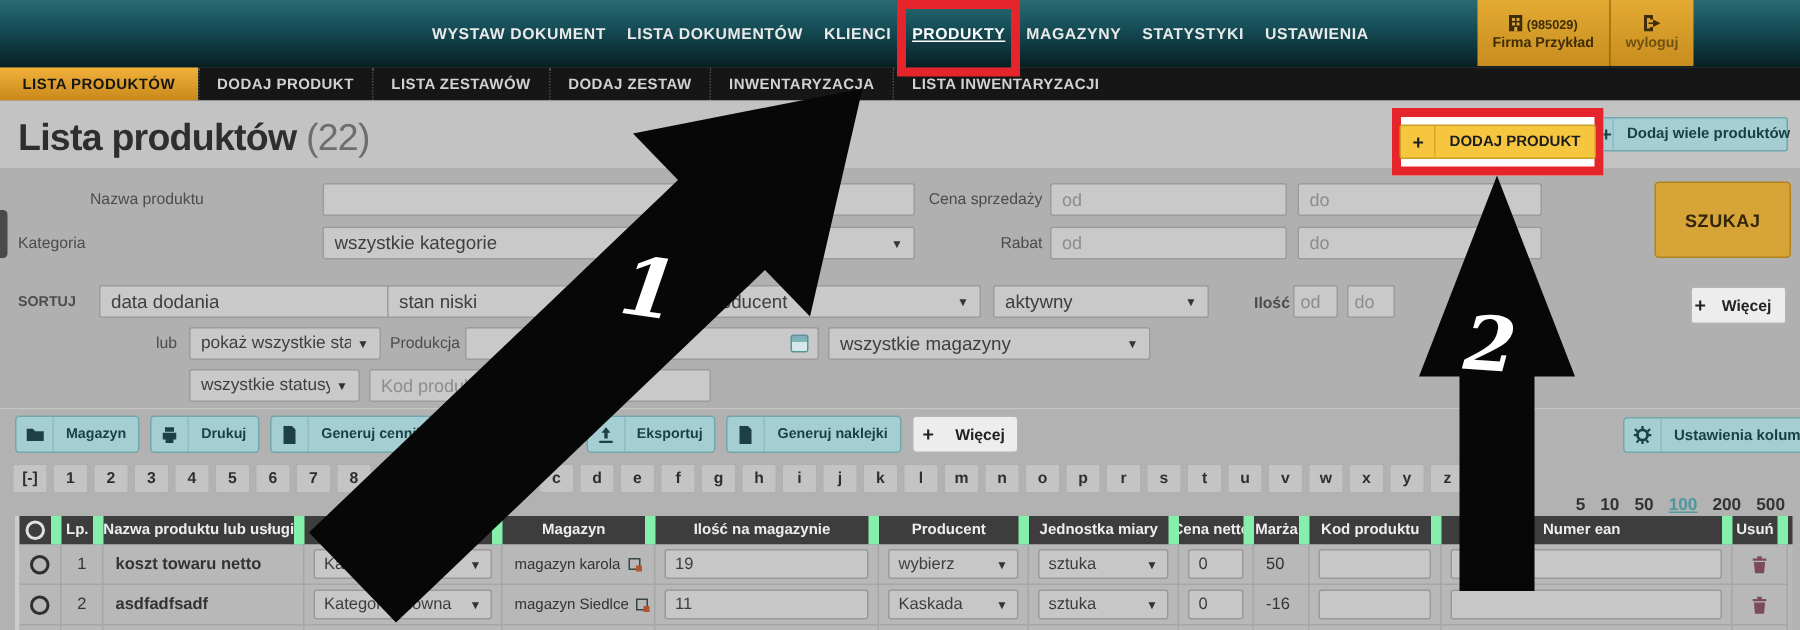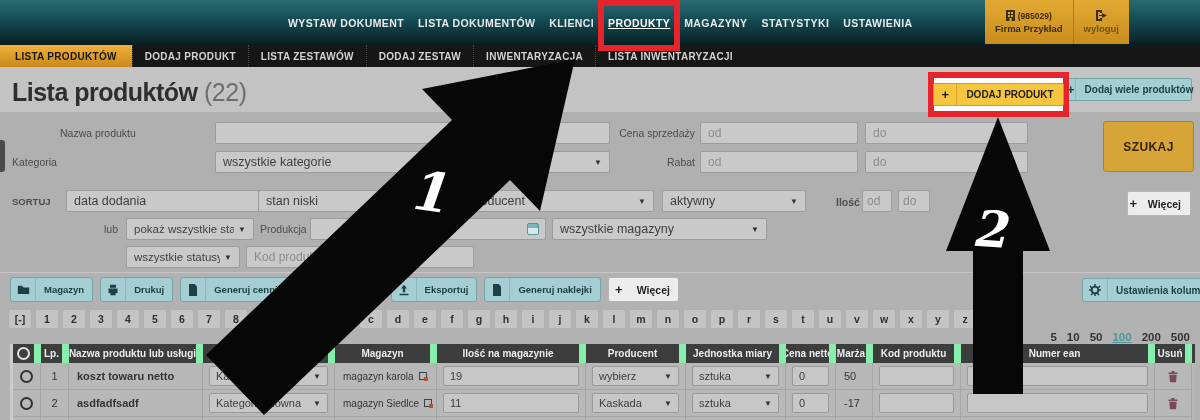--- a/index.html
+++ b/index.html
@@ -495,21 +495,21 @@
         </div>
       <div class="tc">
           <div class="cellctl cellsel">
             <span>sztuka</span>
             <span class="caret">▼</span>
           </div>
         </div>
       <div class="tc">
           <div class="cellctl cellbox">0</div>
         </div>
-      <div class="tc pad">-17</div>
+      <div class="tc pad">-16</div>
       <div class="tc">
           <div class="cellctl cellbox"></div>
         </div>
       <div class="tc">
           <div class="cellctl cellbox"></div>
         </div>
       <div class="tc center">
           <svg class="trash" viewBox="0 0 16 17">
             <path d="M6 1h4v2h4v2H2V3h4z M3 6h10l-1 10H4z" fill="#7d4a5c"></path>
           </svg>

